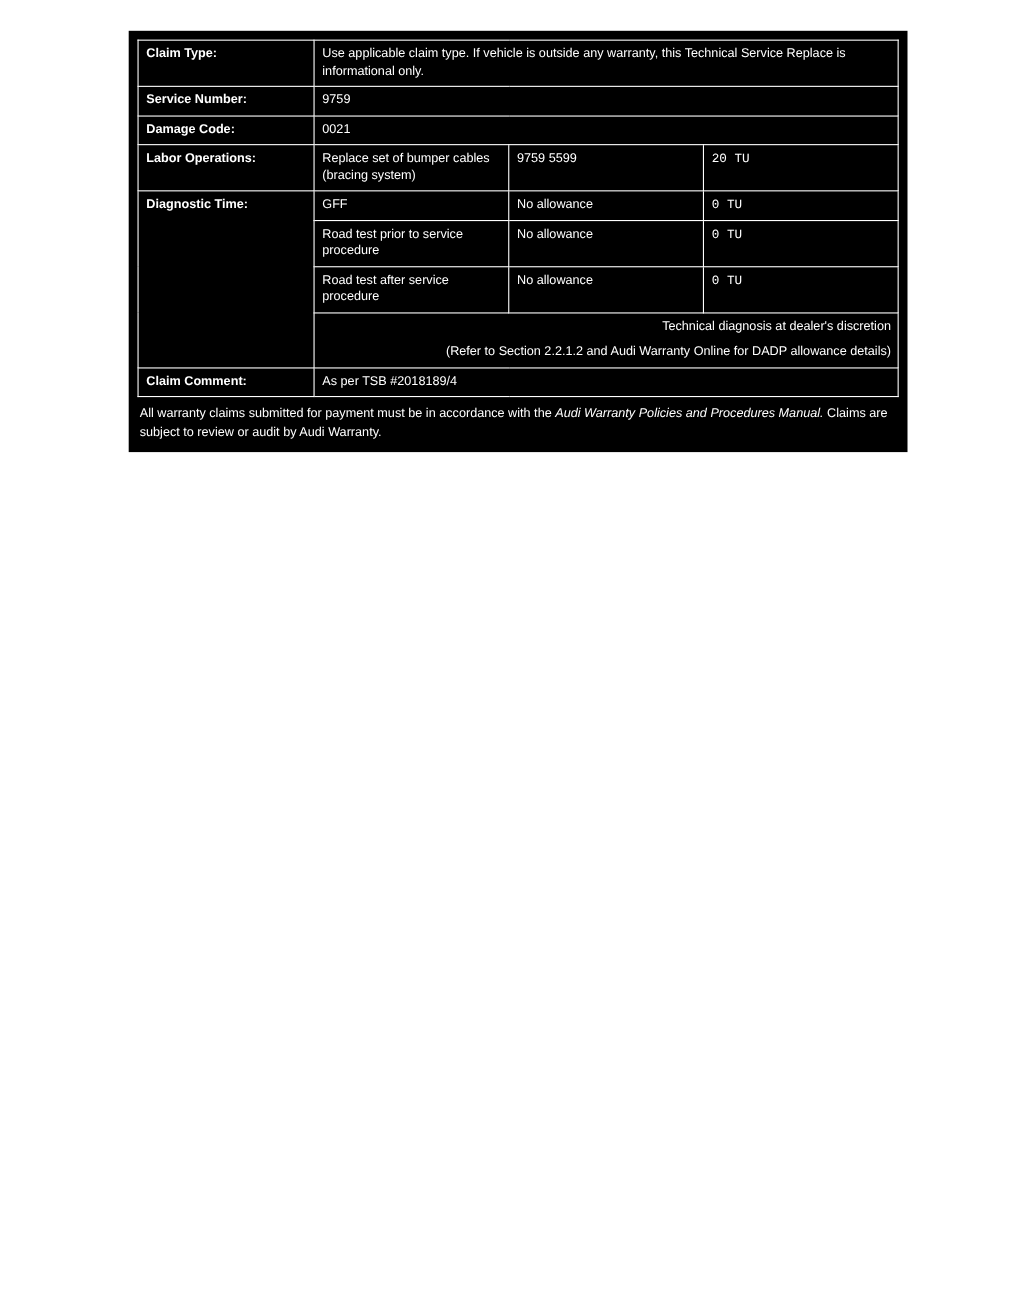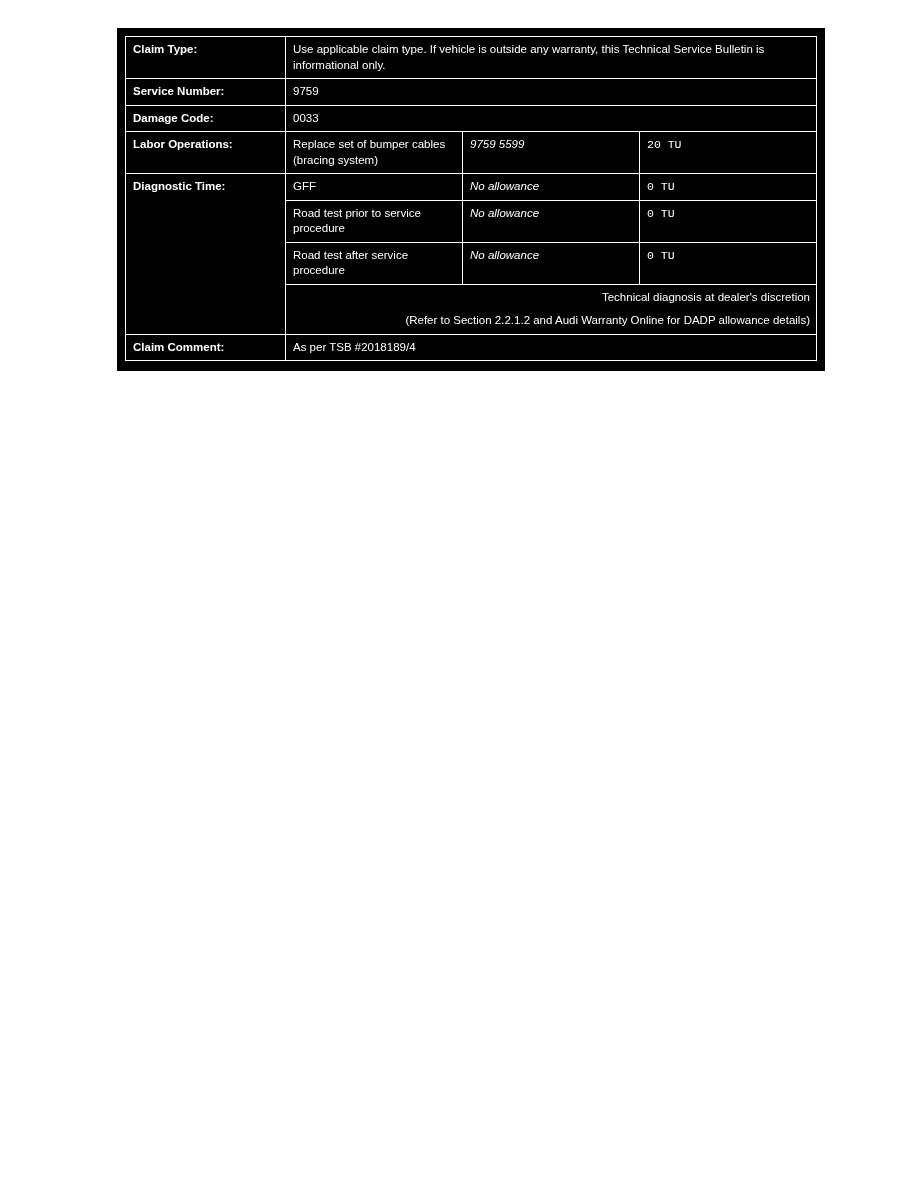--- a/index.html
+++ b/index.html
@@ -44,21 +44,20 @@
     padding: 5px 6px 5px 7px;
     vertical-align: top;
   }
   td.label-cell {
     width: 146px;
     font-weight: bold;
     white-space: nowrap;
   }
   td.op-code {
     width: 120px;
-    font-style: italic;
   }
   td.op-tu {
     width: 54px;
     font-family: Liberation Mono, monospace;
   }
   .footer-note {
     color: #ffffff;
     font-size: 11.5px;
     line-height: 1.42;
     padding: 7px 2px 0 2px;
@@ -78,31 +77,31 @@
 <body>
 
 <div id="page">
 
   <div id="warranty-panel">
 
     <table class="claim-table">
       <tbody>
         <tr>
           <td class="label-cell">Claim Type:</td>
-          <td colspan="3">Use applicable claim type. If vehicle is outside any warranty, this Technical Service Bulletin is informational only.</td>
+          <td colspan="3">Use applicable claim type. If vehicle is outside any warranty, this Technical Service Replace is informational only.</td>
         </tr>
 
         <tr>
           <td class="label-cell">Service Number:</td>
           <td colspan="3">9759</td>
         </tr>
 
         <tr>
           <td class="label-cell">Damage Code:</td>
-          <td colspan="3">0033</td>
+          <td colspan="3">0021</td>
         </tr>
 
         <tr>
           <td class="label-cell">Labor Operations:</td>
           <td>Replace set of bumper cables (bracing system)</td>
           <td class="op-code">9759 5599</td>
           <td class="op-tu">20 TU</td>
         </tr>
 
         <tr>
@@ -131,16 +130,17 @@
           </td>
         </tr>
 
         <tr>
           <td class="label-cell">Claim Comment:</td>
           <td colspan="3">As per TSB #2018189/4</td>
         </tr>
       </tbody>
     </table>
 
+    <div class="footer-note"><span>All warranty claims submitted for payment must be in accordance with the </span><span class="ital">Audi Warranty Policies and Procedures Manual.</span><span> Claims are subject to review or audit by Audi Warranty.</span></div>
 
   </div>
 
 </div>
 
 </body></html>

